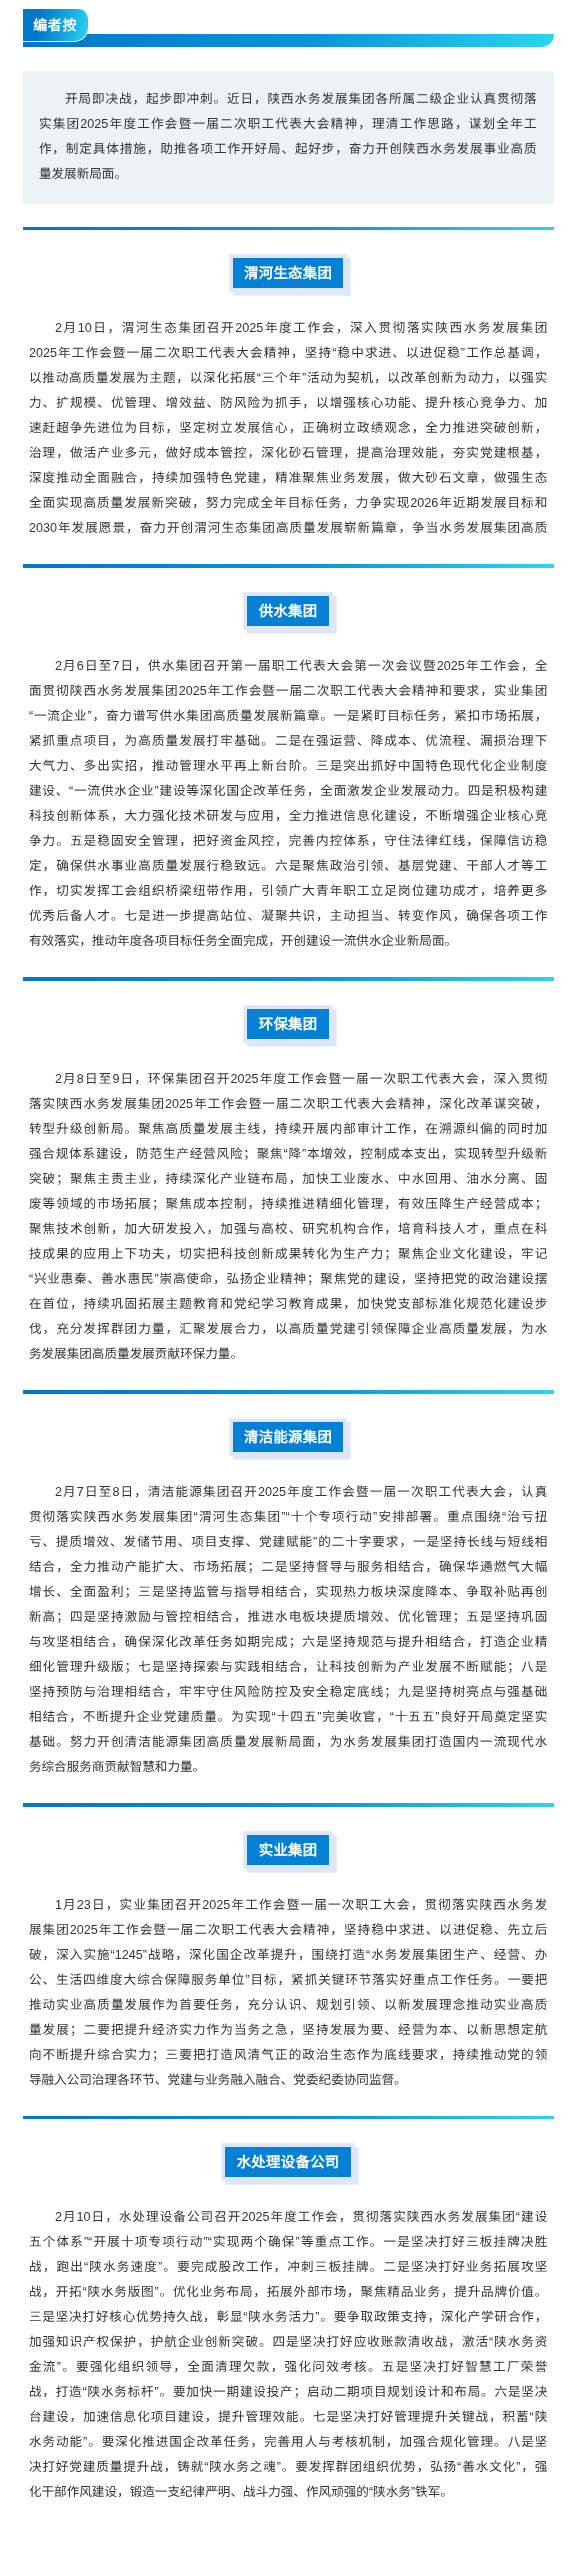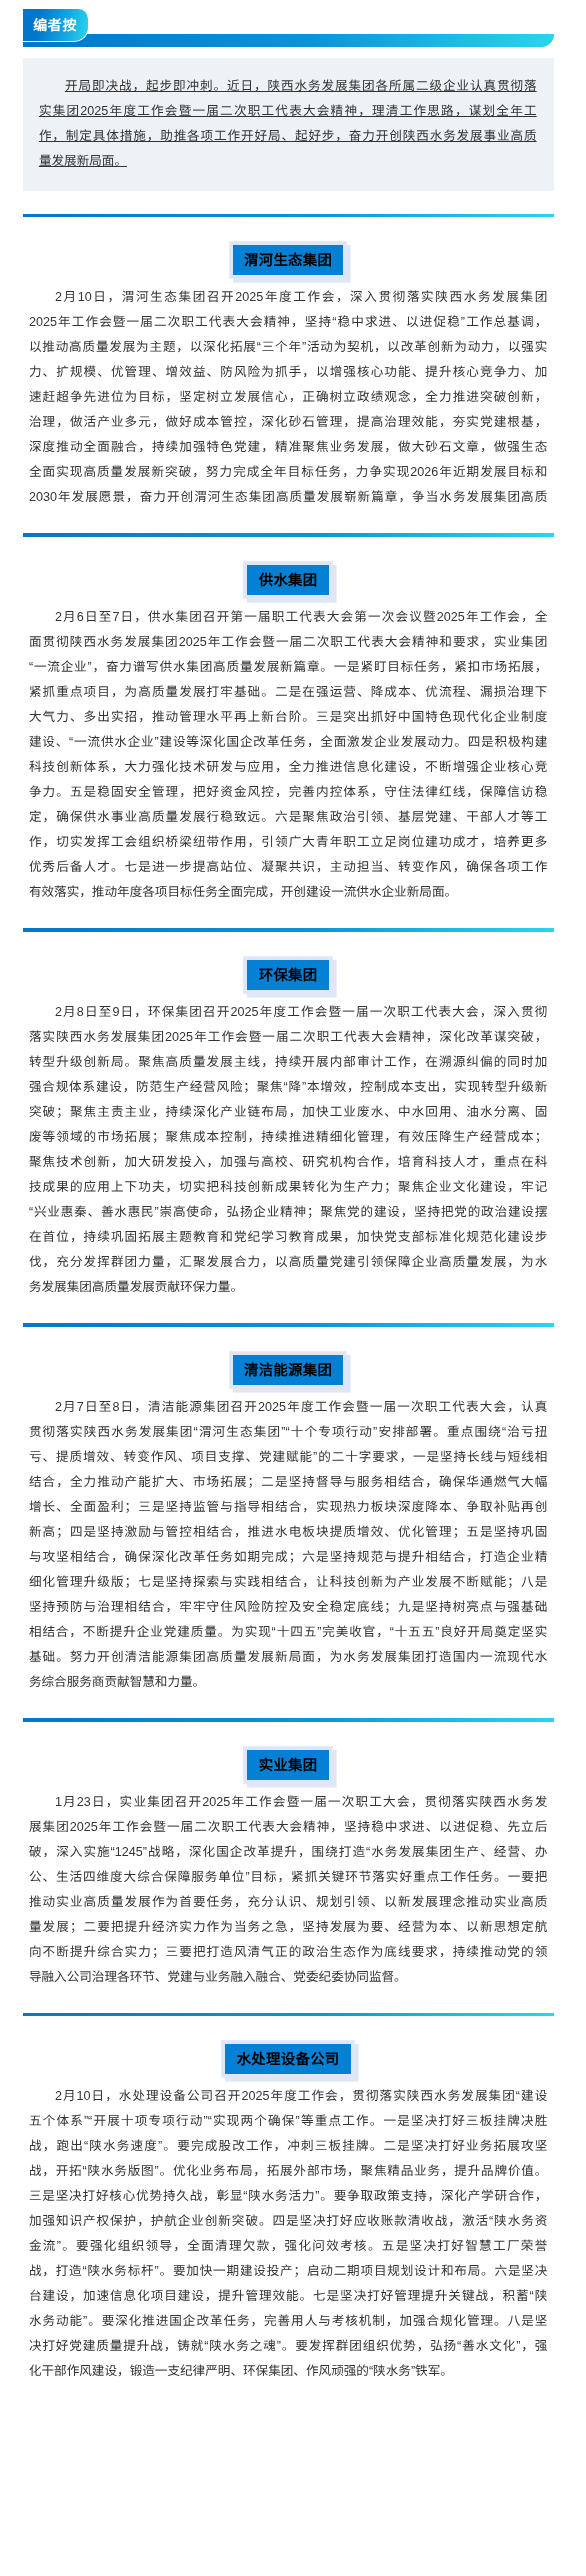--- a/index.html
+++ b/index.html
@@ -18,37 +18,37 @@
   
   .note-header{position:relative;height:47px;}
   .note-label{position:absolute;left:0;top:8.8px;width:65px;height:32px;line-height:32px;
         text-align:center;color:#fff;font-size:14px;font-weight:bold;letter-spacing:0.6px;
         background:linear-gradient(100deg,var(--g1) 25%,#14a6de 65%,var(--g2) 100%);
         border-right:1.3px solid #fff;border-bottom:1.3px solid #fff;
         border-radius:0 10px 15px 0;z-index:2;}
   .note-bar{position:absolute;left:0;right:0;top:34px;height:13px;
         background:linear-gradient(90deg,var(--g1) 0%,#0a95d8 55%,var(--g2) 100%);
         border-bottom-right-radius:12.6px;z-index:1;}
-  .note-box{margin-top:11px;margin-bottom:0.6px;background:var(--notebg);
-        padding:16.3px 17px 16.3px 16.3px;text-decoration:underline;}
+  .note-box{margin-top:24px;margin-bottom:0.6px;background:var(--notebg);
+        padding:16.3px 17px 16.3px 16.3px;}
 
   
   .line{height:25px;line-height:25px;font-size:12.6px;text-align:justify;
         text-align-last:justify;text-justify:inter-character;word-break:keep-all;}
   .line.first{text-indent:26px;}
   .line.last{text-align:right;text-align-last:left;}
 
   
   .separator{height:3.8px;margin-top:23px;
         background:linear-gradient(90deg,var(--g1) 0%,#0a95d8 55%,var(--g2) 100%);}
   .heading-wrap{margin-top:28px;height:30px;text-align:center;}
   .heading-box{display:inline-block;height:30px;line-height:30px;padding:0 11.3px;
-        background:var(--accent);color:#000000;font-size:14.4px;font-weight:bold;letter-spacing:0.3px;
+        background:var(--accent);color:#ffffff;font-size:14.4px;font-weight:bold;letter-spacing:0.3px;
         box-shadow:0 0 0 3.8px var(--plate),3.8px 3.8px 0 3.8px var(--plate);}
-  .section-body{margin-top:10px;padding:0 6.3px;}
+  .section-body{margin-top:28px;padding:0 6.3px;}
 </style>
 </head>
 <body>
 
 <div class="page">
  <div class="container">
 
   <div class="note-header">
     <div class="note-label">编者按</div>
     <div class="note-bar"></div>
@@ -121,21 +121,21 @@
   </section>
 
   <section>
     <div class="separator"></div>
     <div class="heading-wrap">
       <span class="heading-box">清洁能源集团</span>
     </div>
     <div class="section-body">
       <div class="line first">2月7日至8日，清洁能源集团召开2025年度工作会暨一届一次职工代表大会，认真</div>
       <div class="line">贯彻落实陕西水务发展集团“渭河生态集团”“十个专项行动”安排部署。重点围绕“治亏扭</div>
-      <div class="line">亏、提质增效、转变作风、项目支撑、党建赋能”的二十字要求，一是坚持长线与短线相</div>
+      <div class="line">亏、提质增效、发储节用、项目支撑、党建赋能”的二十字要求，一是坚持长线与短线相</div>
       <div class="line">结合，全力推动产能扩大、市场拓展；二是坚持督导与服务相结合，确保华通燃气大幅</div>
       <div class="line">增长、全面盈利；三是坚持监管与指导相结合，实现热力板块深度降本、争取补贴再创</div>
       <div class="line">新高；四是坚持激励与管控相结合，推进水电板块提质增效、优化管理；五是坚持巩固</div>
       <div class="line">与攻坚相结合，确保深化改革任务如期完成；六是坚持规范与提升相结合，打造企业精</div>
       <div class="line">细化管理升级版；七是坚持探索与实践相结合，让科技创新为产业发展不断赋能；八是</div>
       <div class="line">坚持预防与治理相结合，牢牢守住风险防控及安全稳定底线；九是坚持树亮点与强基础</div>
       <div class="line">相结合，不断提升企业党建质量。为实现“十四五”完美收官，“十五五”良好开局奠定坚实</div>
       <div class="line">基础。努力开创清洁能源集团高质量发展新局面，为水务发展集团打造国内一流现代水</div>
       <div class="line last">务综合服务商贡献智慧和力量。</div>
     </div>
@@ -168,19 +168,19 @@
       <div class="line">五个体系”“开展十项专项行动”“实现两个确保”等重点工作。一是坚决打好三板挂牌决胜</div>
       <div class="line">战，跑出“陕水务速度”。要完成股改工作，冲刺三板挂牌。二是坚决打好业务拓展攻坚</div>
       <div class="line">战，开拓“陕水务版图”。优化业务布局，拓展外部市场，聚焦精品业务，提升品牌价值。</div>
       <div class="line">三是坚决打好核心优势持久战，彰显“陕水务活力”。要争取政策支持，深化产学研合作，</div>
       <div class="line">加强知识产权保护，护航企业创新突破。四是坚决打好应收账款清收战，激活“陕水务资</div>
       <div class="line">金流”。要强化组织领导，全面清理欠款，强化问效考核。五是坚决打好智慧工厂荣誉</div>
       <div class="line">战，打造“陕水务标杆”。要加快一期建设投产；启动二期项目规划设计和布局。六是坚决</div>
       <div class="line">台建设，加速信息化项目建设，提升管理效能。七是坚决打好管理提升关键战，积蓄“陕</div>
       <div class="line">水务动能”。要深化推进国企改革任务，完善用人与考核机制，加强合规化管理。八是坚</div>
       <div class="line">决打好党建质量提升战，铸就“陕水务之魂”。要发挥群团组织优势，弘扬“善水文化”，强</div>
-      <div class="line last">化干部作风建设，锻造一支纪律严明、环保集团、作风顽强的“陕水务”铁军。</div>
+      <div class="line last">化干部作风建设，锻造一支纪律严明、战斗力强、作风顽强的“陕水务”铁军。</div>
     </div>
   </section>
 
  </div>
 </div>
 
 
 </body></html>

